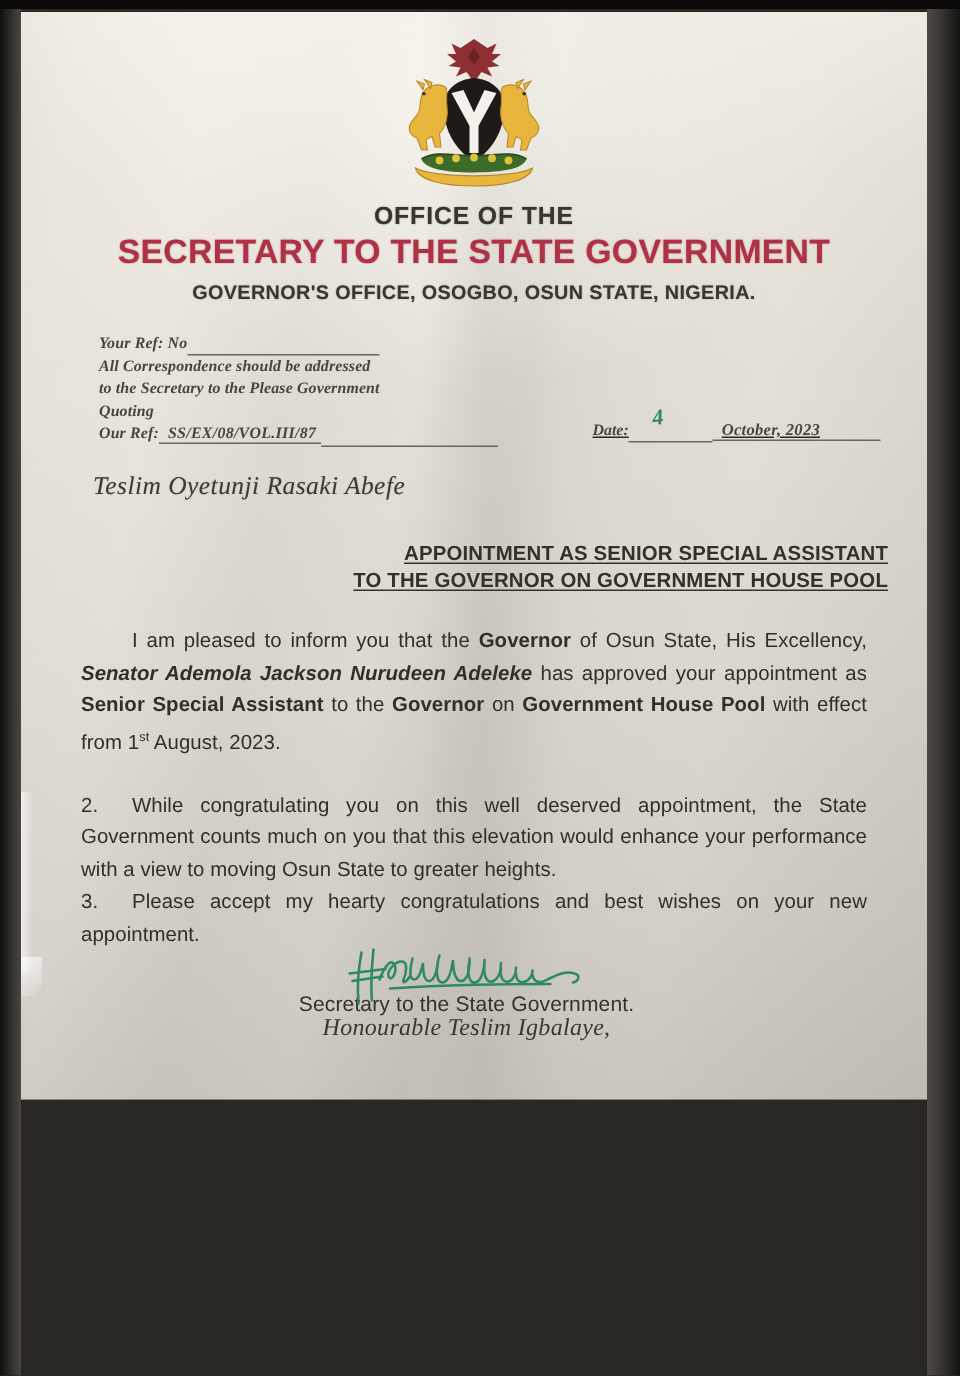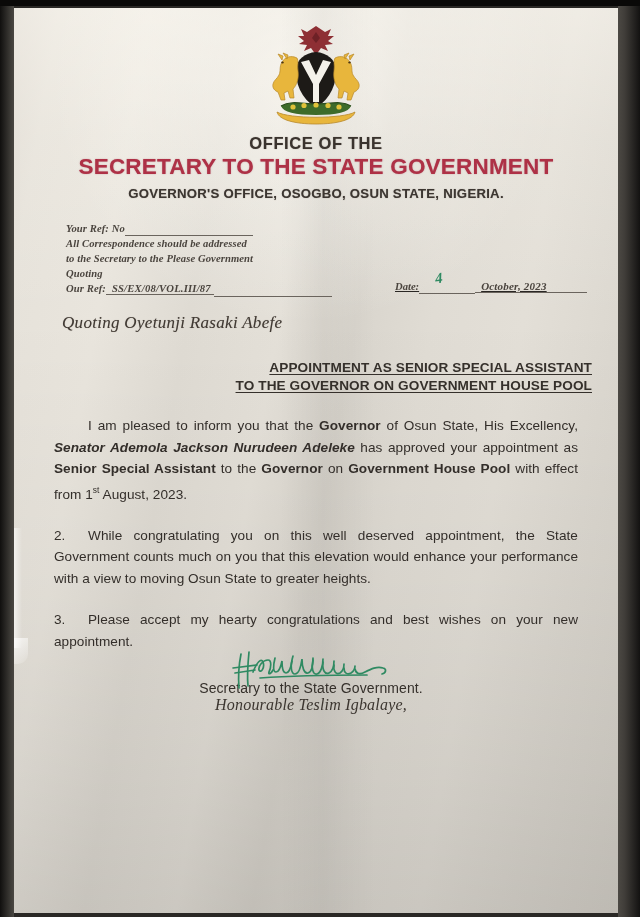--- a/index.html
+++ b/index.html
@@ -40,21 +40,21 @@
     width: 22px; height: 911px;
     background: linear-gradient(270deg, #131211 0%, #403d39 70%, #4c4944 100%);
   }
 
   
   #paper {
     position: absolute;
     top: 8px;
     left: 14px;
     width: 604px;
-    height: 905px;
+    height: 725px;
     background:
       radial-gradient(ellipse 70% 45% at 48% 8%, rgba(255,253,248,0.55) 0%, rgba(255,253,248,0) 60%),
       linear-gradient(100deg,
         #ded9d1 0%,
         #e6e2da 6%,
         #e9e5dd 18%,
         #dfdbd3 30%,
         #e4e0d8 42%,
         #d9d5cd 52%,
         #e0dcd4 62%,
@@ -263,21 +263,21 @@
   .para {
     margin: 0 14px 0 14px;
     font-size: 13.6px;
     line-height: 21.5px;
     text-align: justify;
     color: #332e2a;
     letter-spacing: 0.05px;
   }
   #para1 { margin-top: 20px; text-indent: 34px; }
   #para2 { margin-top: 20px; }
-  #para3 { margin-top: 20px; }
+  #para3 { }
   .pnum {
     display: inline-block;
     width: 34px;
   }
   .b { font-weight: bold; }
   .i { }
   .bi { font-weight: bold; font-style: italic; }
   sup { font-size: 0.62em; vertical-align: super; }
 
   
@@ -386,21 +386,21 @@
           <div class="ref-line">to the Secretary to the Please Government</div>
           <div class="ref-line">Quoting</div>
           <div class="ref-line"><span>Our Ref:</span><span class="ref-val">SS/EX/08/VOL.III/87</span><span class="ref-rule rule-ourref"></span></div>
         </div>
 
         <div id="date-block">
           <span class="date-label">Date:</span><span class="date-gap"><span class="date-hand">4</span></span><span class="date-val">October, 2023</span>
         </div>
       </div>
 
-      <div id="addressee">Quoting Oyetunji Rasaki Abefe</div>
+      <div id="addressee">Teslim Oyetunji Rasaki Abefe</div>
 
       <div id="subject">
         <span class="sline">APPOINTMENT AS SENIOR SPECIAL ASSISTANT</span><br>
         <span class="sline">TO THE GOVERNOR ON GOVERNMENT HOUSE POOL</span>
       </div>
 
       <p class="para" id="para1"><span>I am pleased to inform you that the </span><span class="b">Governor</span><span> of Osun State, </span><span class="i">His Excellency</span><span>, </span><span class="bi">Senator Ademola Jackson Nurudeen Adeleke</span><span> has approved your appointment as </span><span class="b">Senior Special Assistant</span><span> to the </span><span class="b">Governor</span><span> on </span><span class="b">Government House Pool</span><span> with effect from 1</span><sup>st</sup><span> August, 2023.</span></p>
 
       <p class="para" id="para2"><span class="pnum">2.</span><span>While congratulating you on this well deserved appointment, the State Government counts much on you that this elevation would enhance your performance with a view to moving Osun State to greater heights.</span></p>
 

